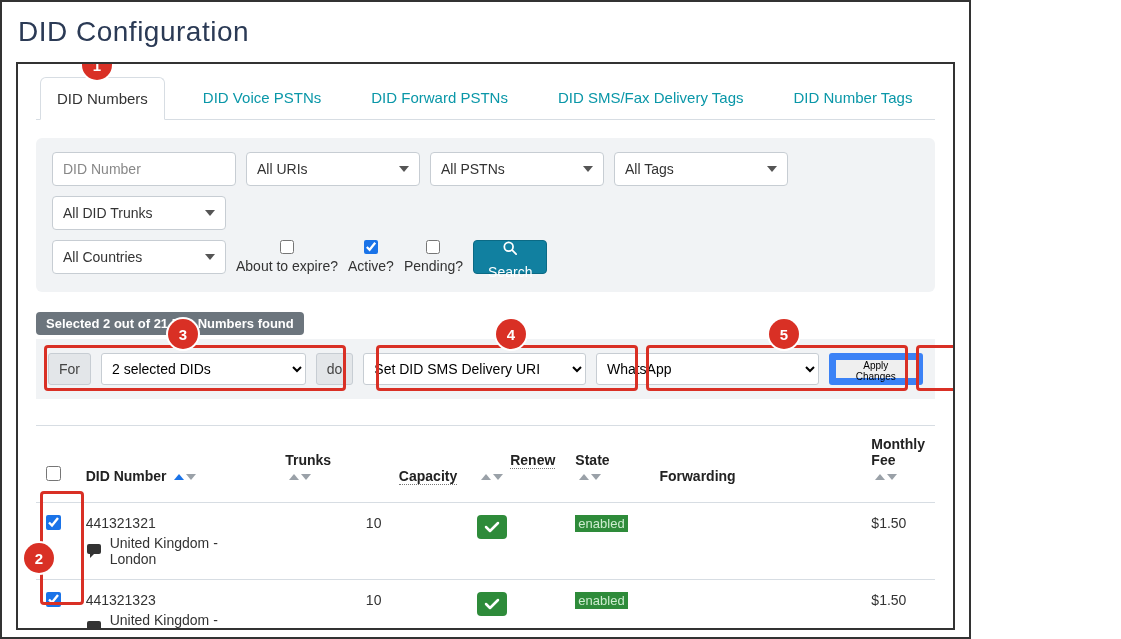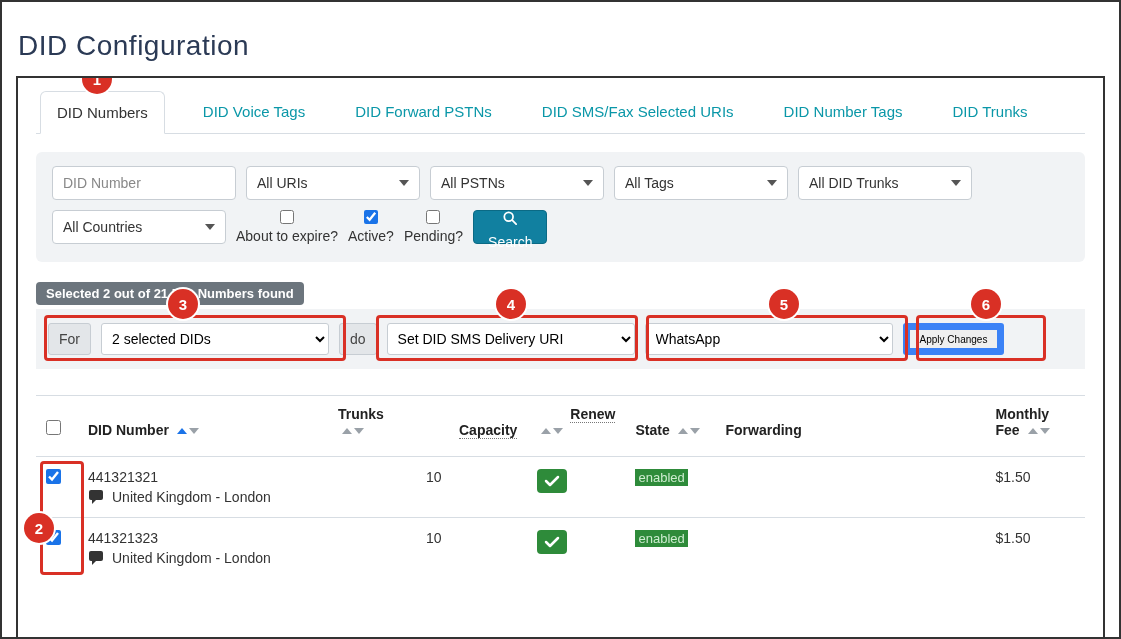--- a/index.html
+++ b/index.html
@@ -1,18 +1,18 @@
 <!DOCTYPE html>
 <html><head>
 <meta charset="utf-8">
 <style>
   * { box-sizing: border-box; margin: 0; padding: 0; }
   body { font-family: "Segoe UI", Arial, sans-serif; background: #fff; color: #333; font-size: 14px; }
 
-  .outer { border: 2px solid #333; width: 1121px; height: 639px; padding: 24px 14px; position: relative; }
+  .outer { border: 2px solid #333; width: 971px; height: 639px; padding: 10px 14px; position: relative; }
   .page-title { font-size: 28px; font-weight: 400; color: #2b3a55; margin: 4px 0 14px 2px; letter-spacing: .5px; }
   .inner { border: 2px solid #333; padding: 12px 18px 0 18px; height: 568px; position: relative; overflow: hidden; }
 
   
   .tabs { display: flex; align-items: center; border-bottom: 1px solid #d7dde3; gap: 28px; padding-left: 4px; }
   .tab { padding: 12px 12px 12px 10px; color: #0a97a8; font-size: 15px; cursor: pointer; white-space: nowrap; }
   .tab.active { color: #333; border: 1px solid #d7dde3; border-bottom: 1px solid #fff; border-radius: 6px 6px 0 0; position: relative; top: 1px; background: #fff; padding: 12px 16px; }
 
   
   .filter-panel { background: #f1f3f5; border-radius: 6px; margin-top: 18px; padding: 14px 16px 18px 16px; }
@@ -88,23 +88,23 @@
   <h1 class="page-title">DID Configuration</h1>
 
   <div class="inner">
 
     
     <div class="callout" style="left:64px; top:-14px;">1</div>
 
     
     <div class="tabs">
       <div class="tab active">DID Numbers</div>
-      <div class="tab">DID Voice Tags</div>
+      <div class="tab">DID Voice PSTNs</div>
       <div class="tab">DID Forward PSTNs</div>
-      <div class="tab">DID SMS/Fax Selected URIs</div>
+      <div class="tab">DID SMS/Fax Delivery Tags</div>
       <div class="tab">DID Number Tags</div>
       <div class="tab">DID Trunks</div>
     </div>
 
     
     <div class="filter-panel">
       <div class="filter-row">
         <div class="text-input">DID Number</div>
         <div class="select-like" style="width:174px;">
           <span>All URIs</span>

